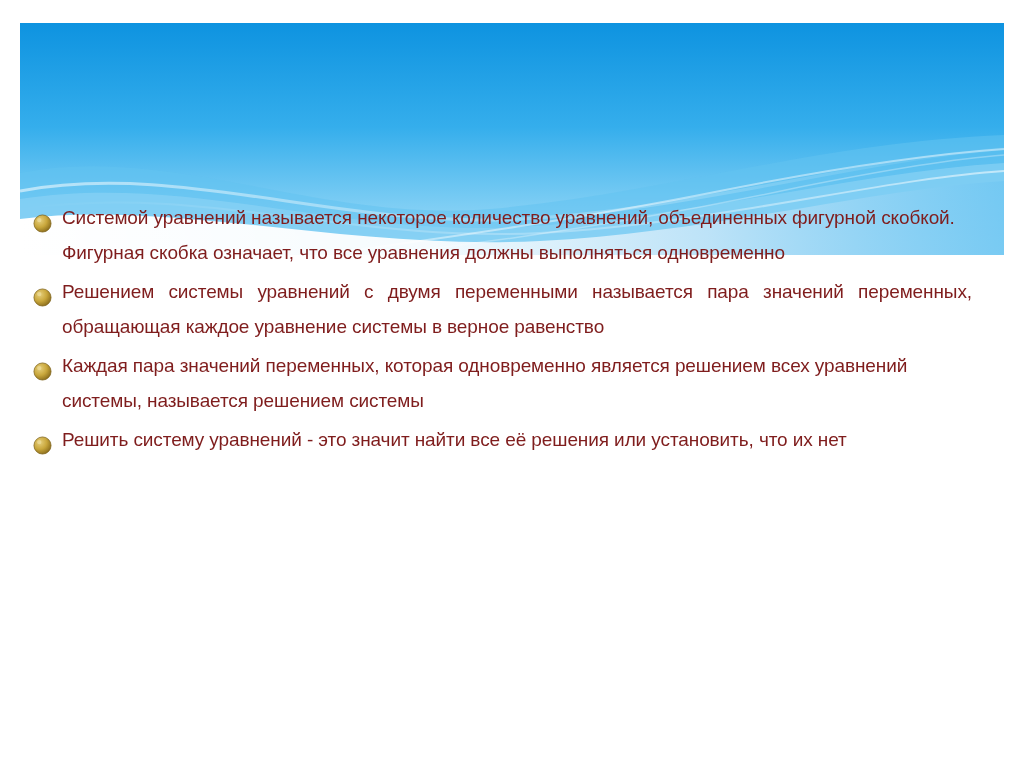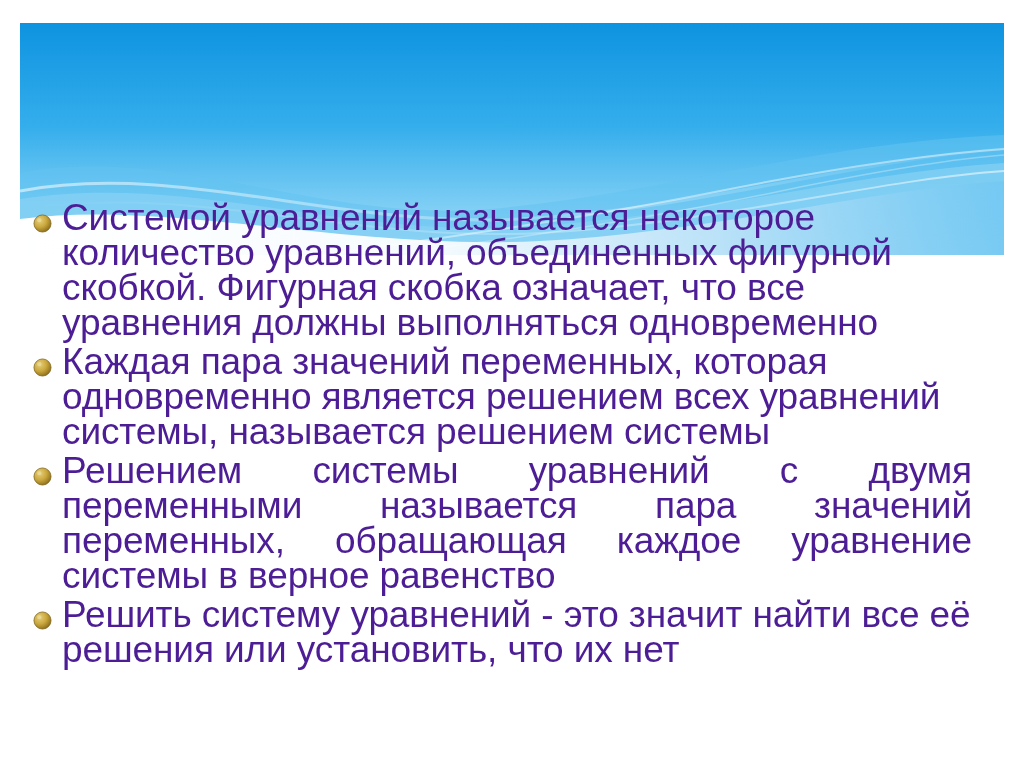--- a/index.html
+++ b/index.html
@@ -49,23 +49,23 @@
     display: flex;
     justify-content: center;
   }
   .bullet-dot {
     display: block;
     width: 19px;
     height: 19px;
   }
   .bullet-text {
     flex: 1 1 auto;
-    font-size: 37px;
+    font-size: 19px;
     line-height: 35px;
-    color: #4c1d95;
+    color: #7f1d1d;
     letter-spacing: -0.1px;
     padding-right: 10px;
   }
   .bullet-text.justify {
     text-align: justify;
     text-align-last: left;
   }
 </style>
 </head>
 <body>
@@ -130,50 +130,50 @@
           <circle cx="6.6" cy="6.4" r="2.3" fill="#f1e2a8" opacity="0.55"></circle>
         </svg>
       </div>
       <div class="bullet-text">Системой уравнений называется некоторое количество уравнений, объединенных фигурной скобкой. Фигурная скобка означает, что все уравнения должны выполняться одновременно</div>
     </div>
 
     <div class="bullet-row">
       <div class="bullet-marker">
         <svg class="bullet-dot" viewBox="0 0 20 20">
           <defs>
+            <radialGradient id="bg3" cx="35%" cy="32%" r="72%">
+              <stop offset="0%" stop-color="#e6cf7c"></stop>
+              <stop offset="55%" stop-color="#c9a73c"></stop>
+              <stop offset="100%" stop-color="#8d6f1d"></stop>
+            </radialGradient>
+          </defs>
+          <circle cx="10" cy="10" r="9" fill="url(#bg3)"></circle>
+          <circle cx="10" cy="10" r="9" fill="none" stroke="#7d6218" stroke-width="0.8"></circle>
+          <circle cx="6.6" cy="6.4" r="2.3" fill="#f1e2a8" opacity="0.55"></circle>
+        </svg>
+      </div>
+      <div class="bullet-text justify">Решением системы уравнений с двумя переменными называется пара значений переменных, обращающая каждое уравнение системы в верное равенство</div>
+    </div>
+
+    <div class="bullet-row">
+      <div class="bullet-marker">
+        <svg class="bullet-dot" viewBox="0 0 20 20">
+          <defs>
             <radialGradient id="bg2" cx="35%" cy="32%" r="72%">
               <stop offset="0%" stop-color="#e6cf7c"></stop>
               <stop offset="55%" stop-color="#c9a73c"></stop>
               <stop offset="100%" stop-color="#8d6f1d"></stop>
             </radialGradient>
           </defs>
           <circle cx="10" cy="10" r="9" fill="url(#bg2)"></circle>
           <circle cx="10" cy="10" r="9" fill="none" stroke="#7d6218" stroke-width="0.8"></circle>
           <circle cx="6.6" cy="6.4" r="2.3" fill="#f1e2a8" opacity="0.55"></circle>
         </svg>
       </div>
       <div class="bullet-text">Каждая пара значений переменных, которая одновременно является решением всех уравнений системы, называется решением системы</div>
-    </div>
-
-    <div class="bullet-row">
-      <div class="bullet-marker">
-        <svg class="bullet-dot" viewBox="0 0 20 20">
-          <defs>
-            <radialGradient id="bg3" cx="35%" cy="32%" r="72%">
-              <stop offset="0%" stop-color="#e6cf7c"></stop>
-              <stop offset="55%" stop-color="#c9a73c"></stop>
-              <stop offset="100%" stop-color="#8d6f1d"></stop>
-            </radialGradient>
-          </defs>
-          <circle cx="10" cy="10" r="9" fill="url(#bg3)"></circle>
-          <circle cx="10" cy="10" r="9" fill="none" stroke="#7d6218" stroke-width="0.8"></circle>
-          <circle cx="6.6" cy="6.4" r="2.3" fill="#f1e2a8" opacity="0.55"></circle>
-        </svg>
-      </div>
-      <div class="bullet-text justify">Решением системы уравнений с двумя переменными называется пара значений переменных, обращающая каждое уравнение системы в верное равенство</div>
     </div>
 
     <div class="bullet-row">
       <div class="bullet-marker">
         <svg class="bullet-dot" viewBox="0 0 20 20">
           <defs>
             <radialGradient id="bg4" cx="35%" cy="32%" r="72%">
               <stop offset="0%" stop-color="#e6cf7c"></stop>
               <stop offset="55%" stop-color="#c9a73c"></stop>
               <stop offset="100%" stop-color="#8d6f1d"></stop>

